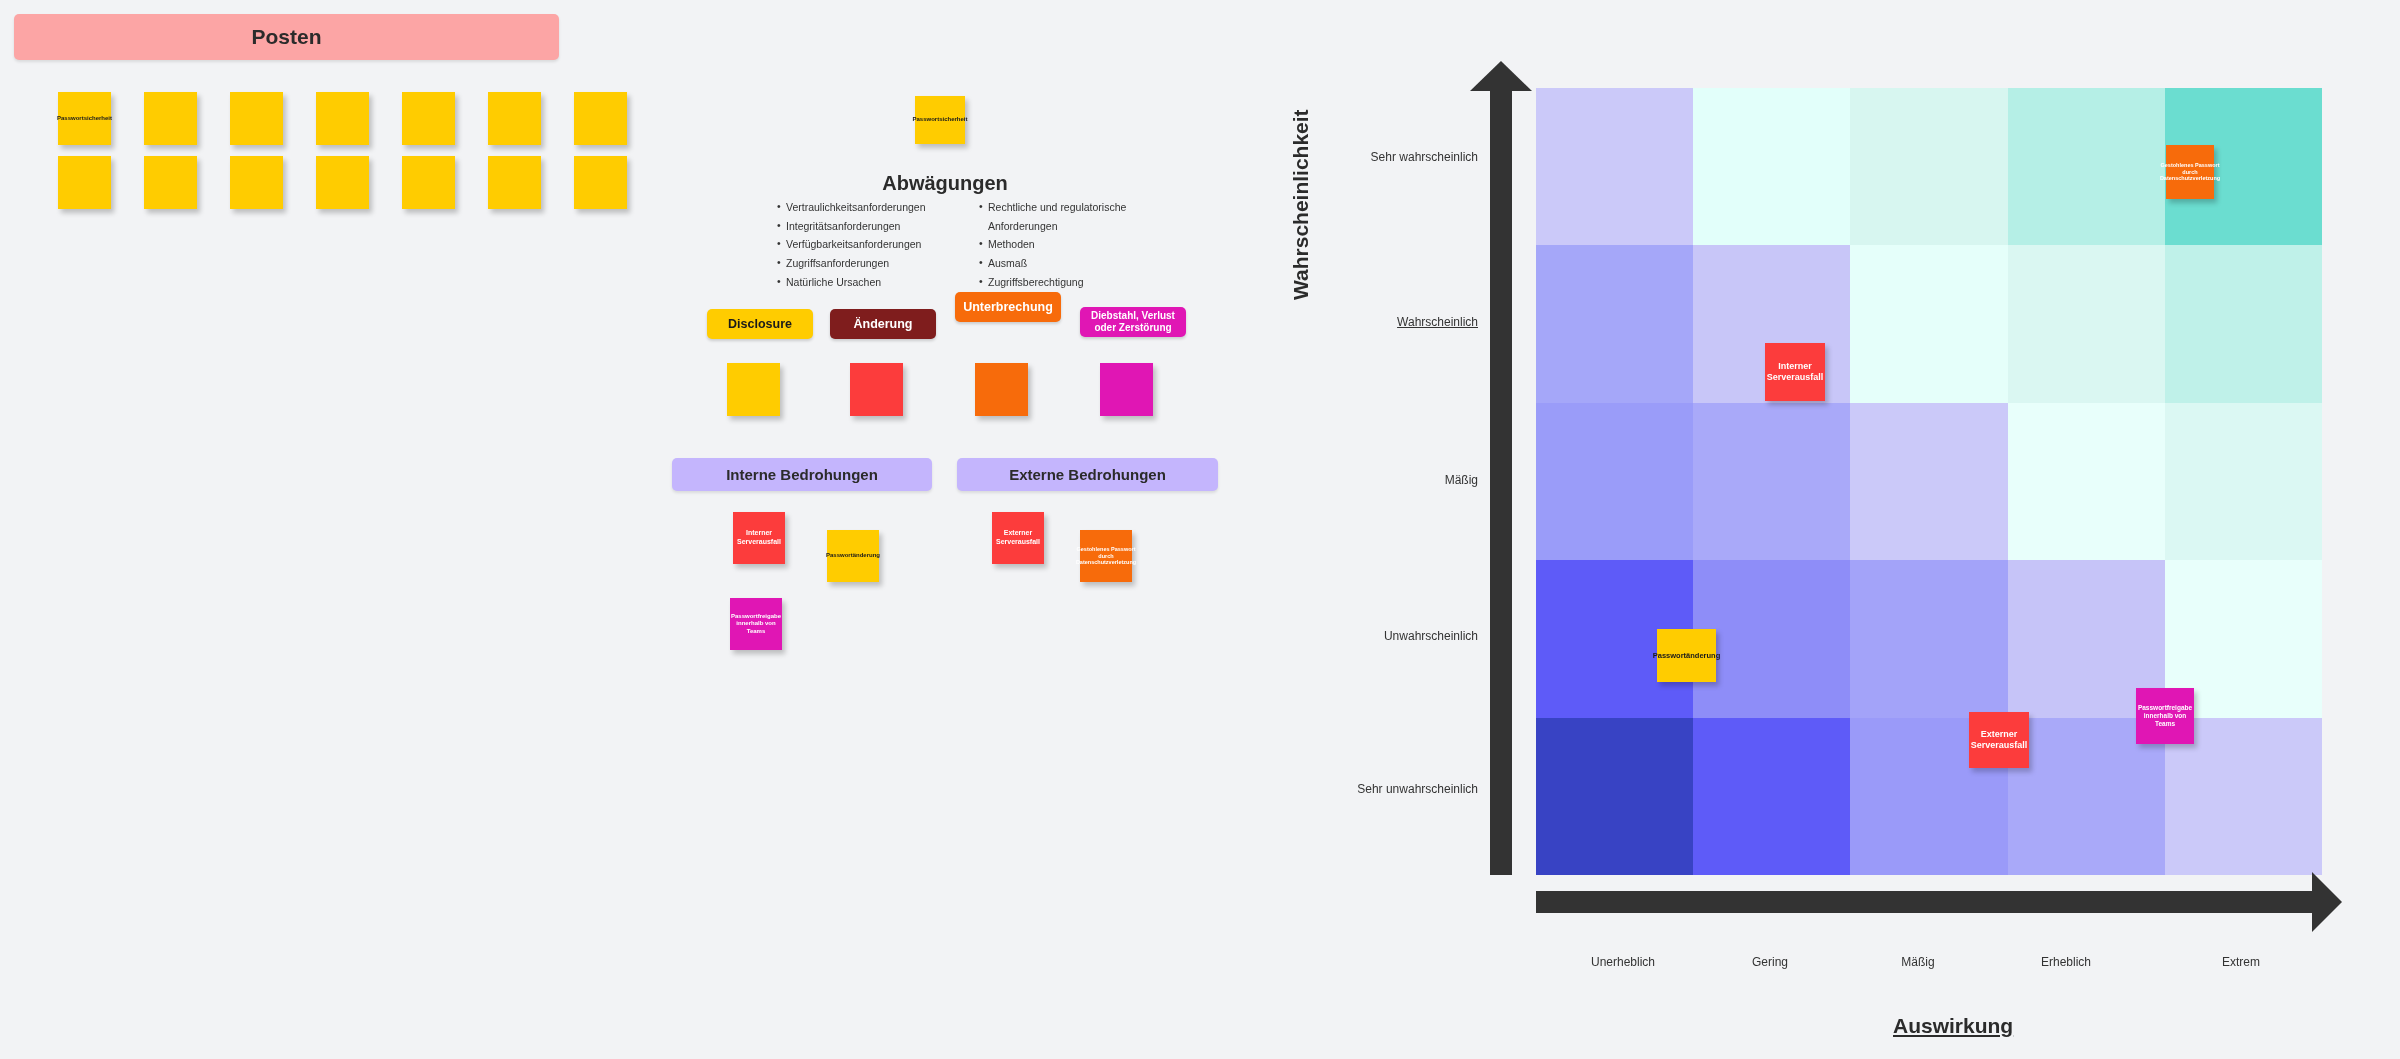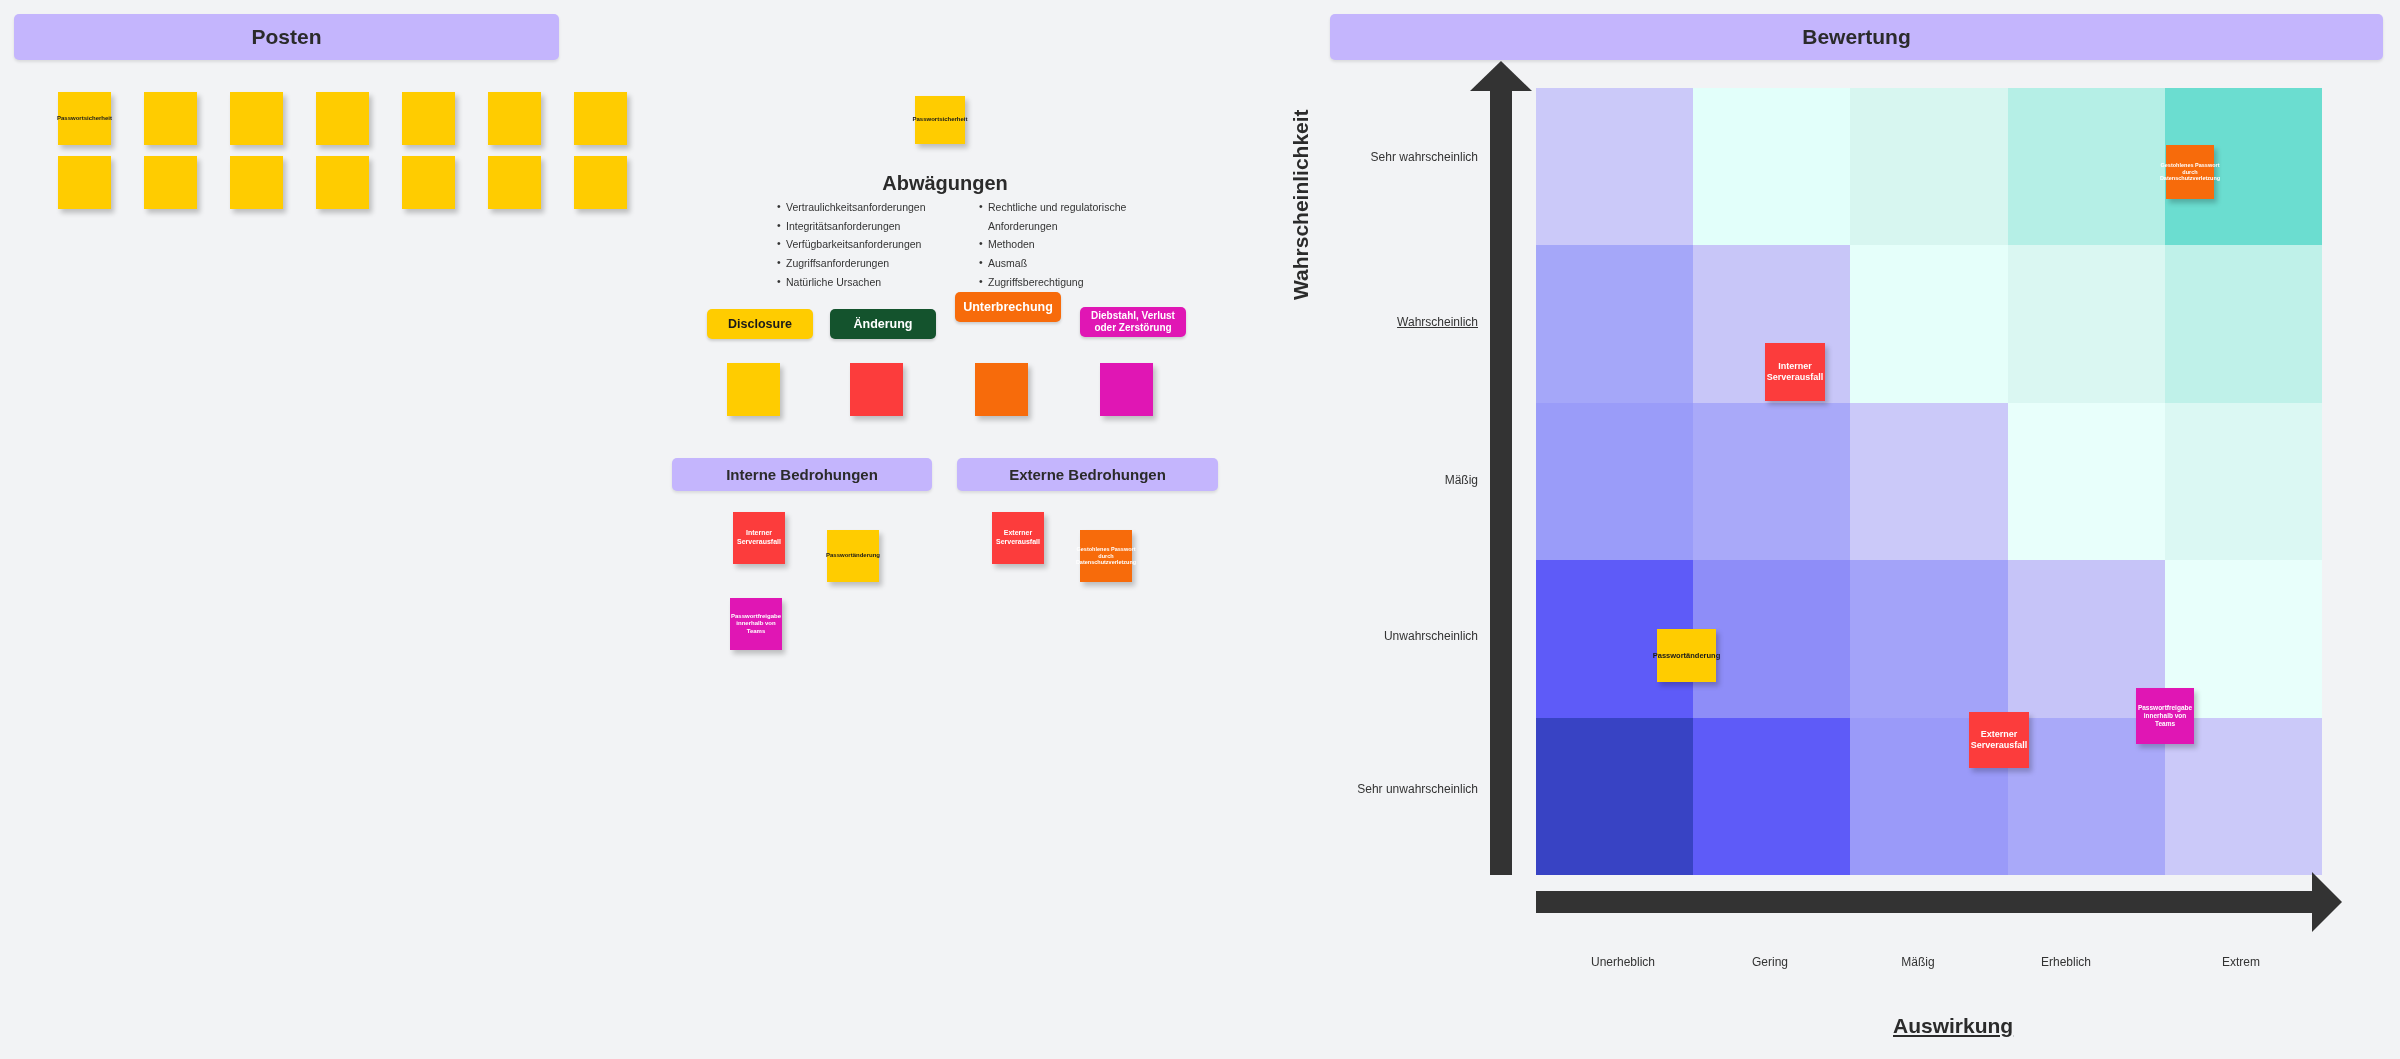--- a/index.html
+++ b/index.html
@@ -7,21 +7,21 @@
     width: 2400px; height: 1059px;
     background: #F2F3F5;
     font-family: "Liberation Sans", sans-serif;
     overflow: hidden;
   }
   .board { position: relative; width: 2400px; height: 1059px; }
 
   
   .sec-header {
     position: absolute;
-    background: #c4b5fd;
+    background: #fca5a5;
     border-radius: 5px;
     display: flex; align-items: center; justify-content: center;
     color: #2B2B2B;
     font-weight: bold;
     box-shadow: 0 2px 3px rgba(0,0,0,0.10);
   }
   #hdr-posten    { left: 14px;   top: 14px;  width: 545px;  height: 46px; font-size: 21px; }
   #hdr-diskussion{ left: 672px;  top: 14px;  width: 546px;  height: 46px; font-size: 21px; }
   #hdr-bewertung { left: 1330px; top: 14px;  width: 1053px; height: 46px; font-size: 21px; }
 
@@ -75,21 +75,21 @@
 
   
   .chip {
     position: absolute; height: 30px; border-radius: 5px;
     display: flex; align-items: center; justify-content: center;
     text-align: center; font-weight: bold; font-size: 12.5px;
     line-height: 1.18; padding: 0 6px;
     box-shadow: 0 2px 3px rgba(0,0,0,0.16);
   }
   .chip.yellow { background: #FFCC00; color: #1A1A1A; }
-  .chip.red    { background: #14532d; color: #FFFFFF; }
+  .chip.red    { background: #7f1d1d; color: #FFFFFF; }
   .chip.orange { background: #F76B0B; color: #FFFFFF; }
   .chip.pink   { background: #E016B4; color: #FFFFFF; }
   #chip-0 { left: 707px;  top: 309px; width: 106px; }
   #chip-1 { left: 830px;  top: 309px; width: 106px; }
   #chip-2 { left: 955px;  top: 292px; width: 106px; }
   #chip-3 { left: 1080px; top: 307px; width: 106px; font-size: 10px; }
 
   .chip-note { width: 53px; height: 53px; font-size: 0px; }
   #chipnote-0 { left: 727px;  top: 363px; }
   #chipnote-1 { left: 850px;  top: 363px; }
@@ -245,23 +245,20 @@
   <div class="note pink" id="tn-intern-2">
     <span>Passwortfreigabe innerhalb von Teams</span>
   </div>
   <div class="note red" id="tn-extern-0">
     <span>Externer Serverausfall</span>
   </div>
   <div class="note orange" id="tn-extern-1">
     <span>Gestohlenes Passwort durch Datenschutzverletzung</span>
   </div>
 
-  <div class="sec-header" id="hdr-bewertung">
-    <span>Bewertung</span>
-  </div>
 
   <div id="matrix">
       <div class="cell" style="background: rgb(203, 201, 249);"></div>
       <div class="cell" style="background: rgb(226, 255, 250);"></div>
       <div class="cell" style="background: rgb(215, 246, 240);"></div>
       <div class="cell" style="background: rgb(181, 239, 230);"></div>
       <div class="cell" style="background: rgb(107, 221, 208);"></div>
       <div class="cell" style="background: rgb(165, 167, 249);"></div>
       <div class="cell" style="background: rgb(200, 198, 248);"></div>
       <div class="cell" style="background: rgb(229, 255, 250);"></div>

